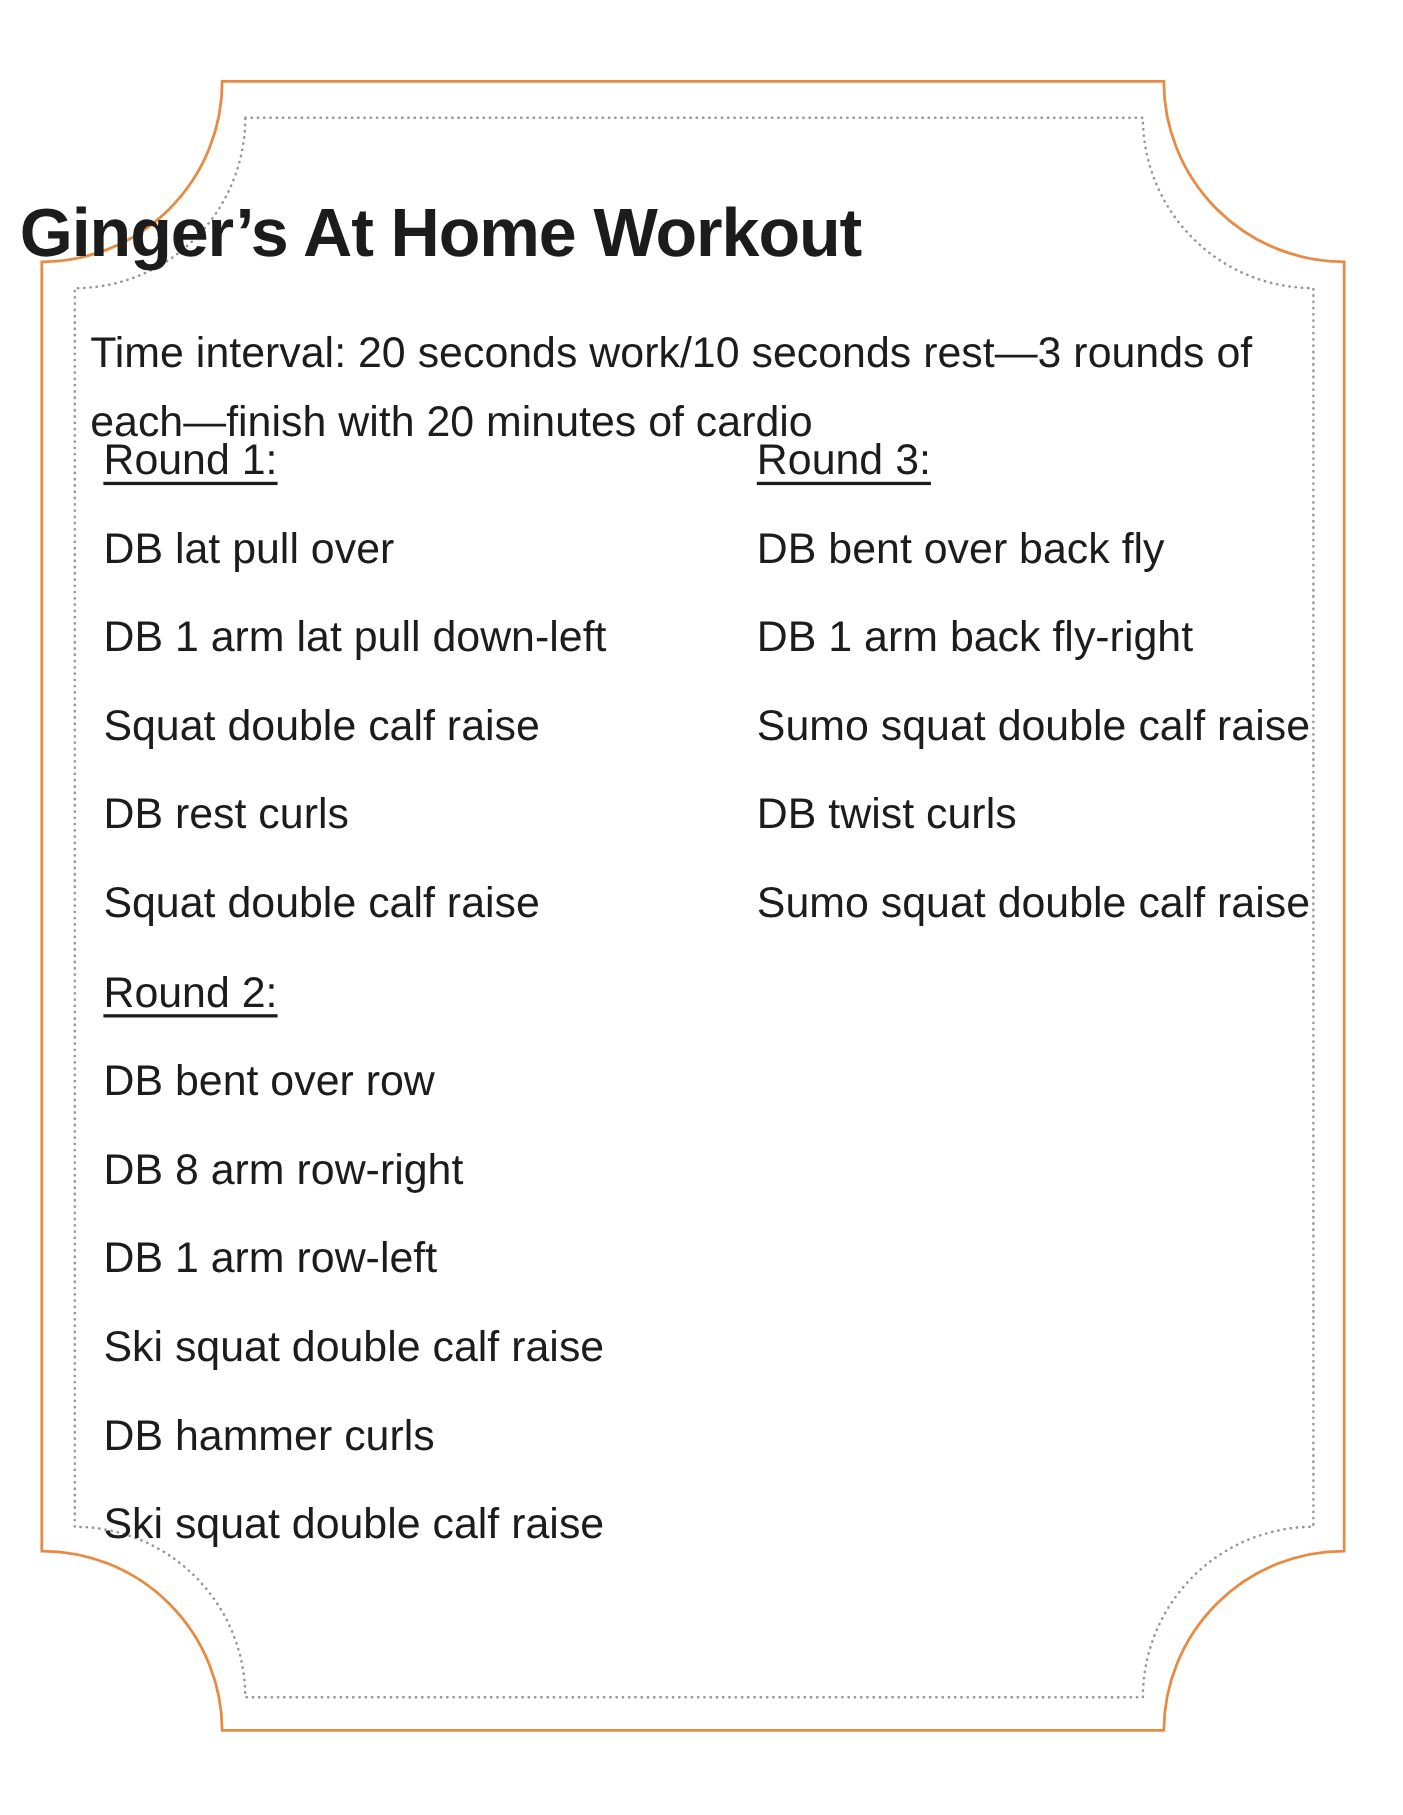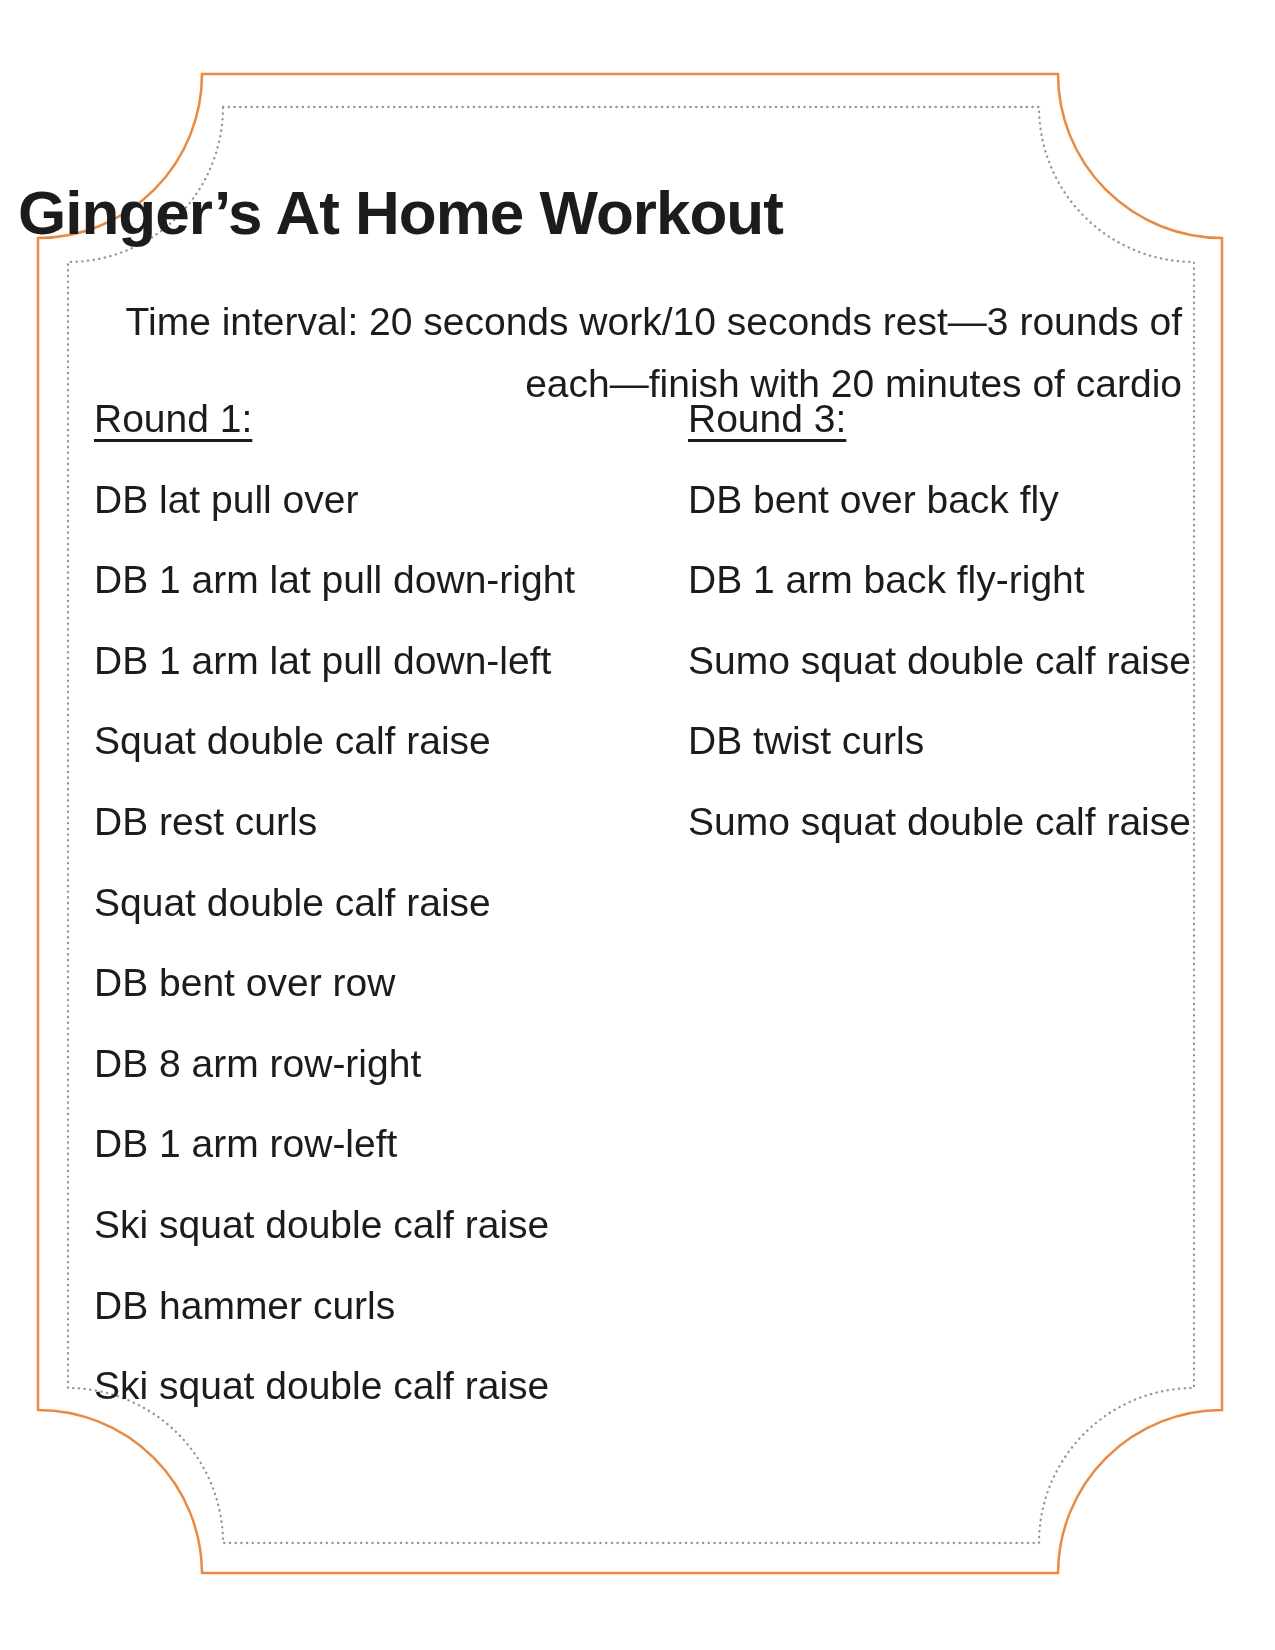--- a/index.html
+++ b/index.html
@@ -36,21 +36,20 @@
     line-height: 1;
     white-space: nowrap;
   }
   .intro {
     position: absolute;
     top: 252px;
     left: 82px;
     max-width: 1100px;
     font-size: 39px;
     line-height: 62px;
-    text-align: right;
   }
   .columns {
     position: absolute;
     top: 373px;
     left: 82px;
     right: 60px;
     display: flex;
   }
   .col-left { width: 594px; flex: 0 0 594px; }
   .col-right { flex: 1; }
@@ -79,27 +78,27 @@
   <h1 class="doc-title">Ginger’s At Home Workout</h1>
 
   <p class="intro">Time interval: 20 seconds work/10 seconds rest—3 rounds of each—finish with 20 minutes of cardio</p>
 
   <div class="columns">
 
     <div class="col col-left">
       <section>
         <p class="round-heading">Round 1:</p>
         <p>DB lat pull over</p>
-        <p>DB 1 arm lat pull down-right</p>
         <p>DB 1 arm lat pull down-left</p>
         <p>Squat double calf raise</p>
         <p>DB rest curls</p>
         <p>Squat double calf raise</p>
       </section>
       <section>
+        <p class="round-heading">Round 2:</p>
         <p>DB bent over row</p>
         <p>DB 8 arm row-right</p>
         <p>DB 1 arm row-left</p>
         <p>Ski squat double calf raise</p>
         <p>DB hammer curls</p>
         <p>Ski squat double calf raise</p>
       </section>
     </div>
 
     <div class="col col-right">

